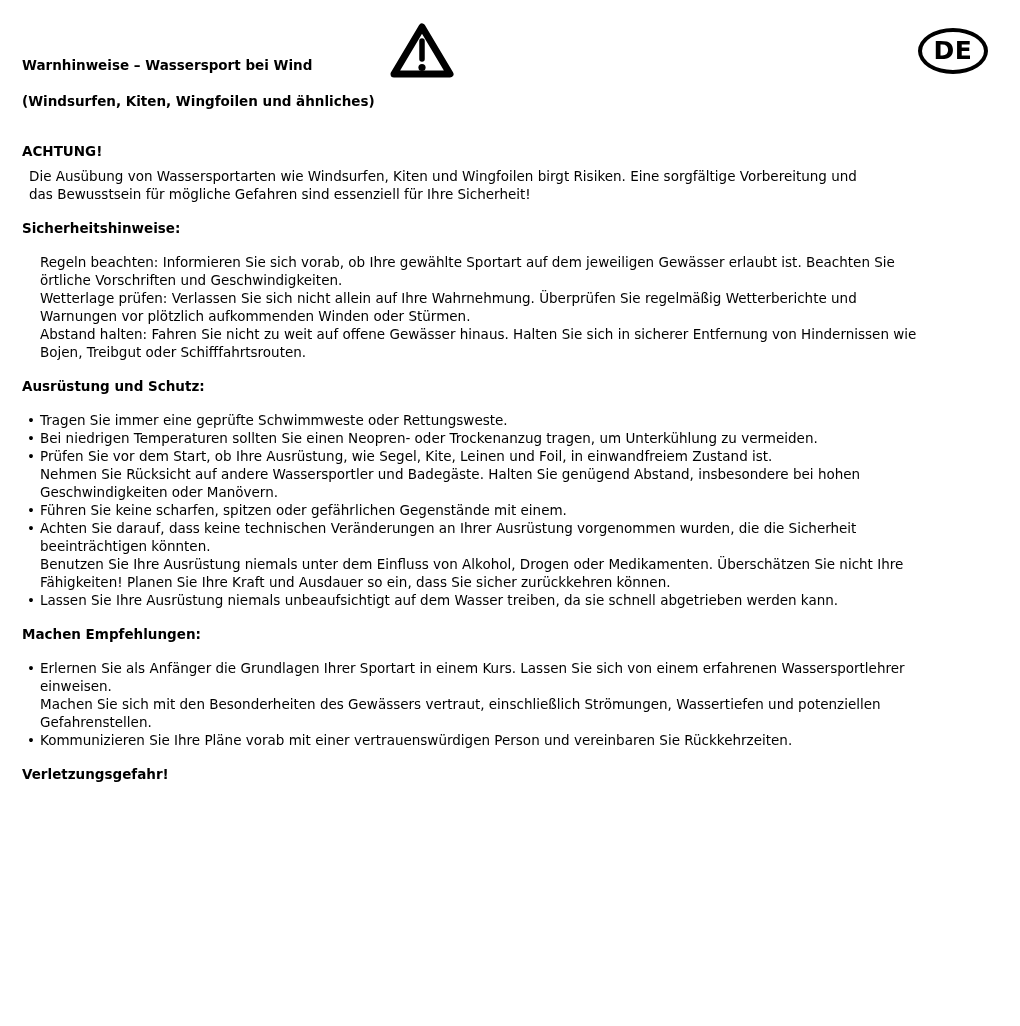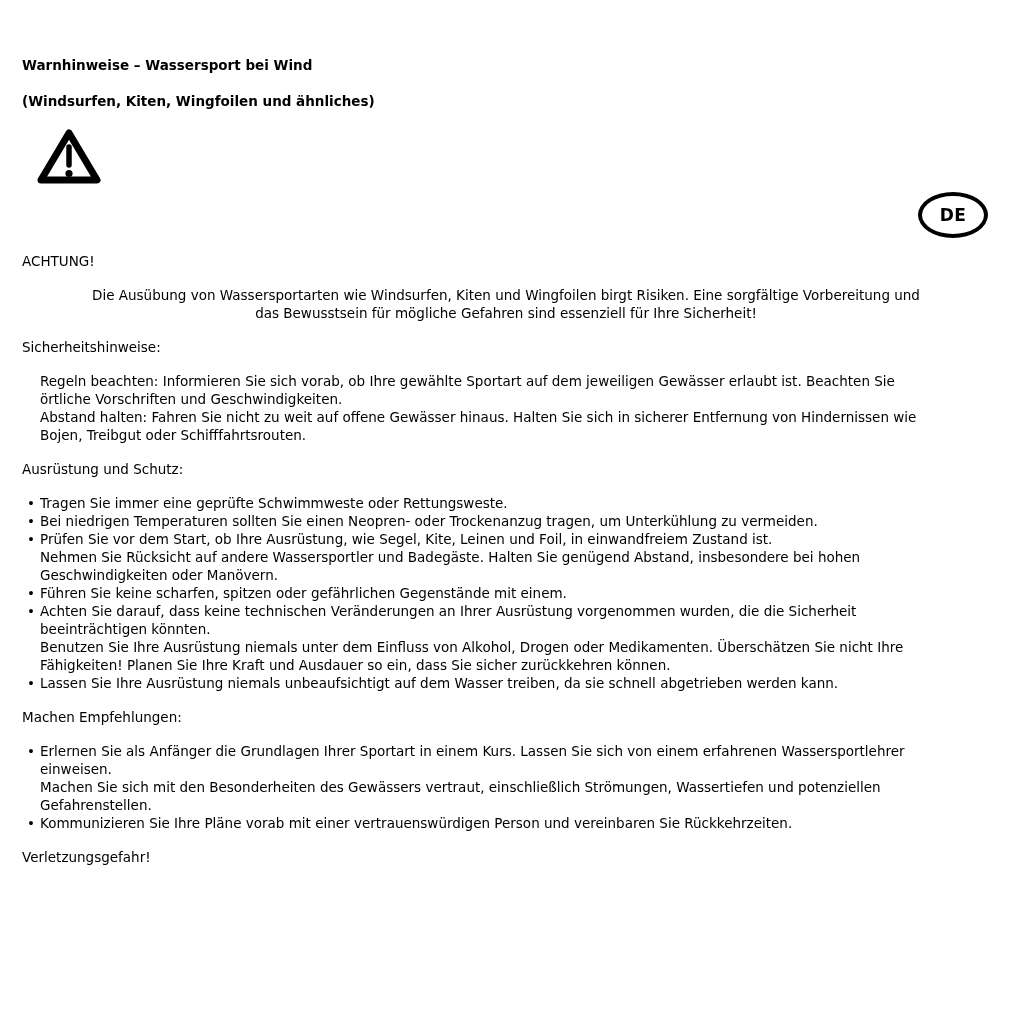--- a/index.html
+++ b/index.html
@@ -13,21 +13,20 @@
     font-family: "DejaVu Sans", "Liberation Sans", sans-serif;
     font-size: 13.5px;
     line-height: 18px;
     overflow: hidden;
   }
   
   .header {
     display: flex;
     align-items: flex-start;
     padding: 22px 32px 0 22px;
-    flex-direction: column;
   }
   .title-block {
     padding-top: 16px;
     font-weight: bold;
     white-space: pre-line;
   }
   .warn-icon {
     margin-left: 14px;
     flex: 0 0 auto;
   }
@@ -35,37 +34,36 @@
     margin-left: auto;
     margin-top: 6px;
     width: 70px;
     height: 46px;
     border: 4px solid #000000;
     border-radius: 50%;
     display: flex;
     align-items: center;
     justify-content: center;
     font-weight: bold;
-    font-size: 17px;
+    font-size: 25px;
     letter-spacing: 0.5px;
   }
   
   .content { padding: 0 30px 0 22px; }
   h2 {
     font-size: 13.5px;
-    font-weight: normal;
+    font-weight: bold;
     line-height: 18px;
     margin: 16px 0;
   }
   h2.first { margin-top: 14px; }
   h2.attached { margin-bottom: 0; }
   p.para {
     white-space: pre-line;
-    margin: 16px;
-    text-align: center;
+    margin: 7px;
   }
   .list { margin: 0; }
   .item { display: flex; }
   .marker {
     flex: 0 0 18px;
     padding-left: 5px;
     line-height: 18px;
   }
   .item-text {
     flex: 1 1 auto;
@@ -103,20 +101,25 @@
     <section>
       <h2>Sicherheitshinweise:</h2>
       <div class="list">
         <div class="item">
           <span class="marker"></span>
           <span class="item-text">Regeln beachten: Informieren Sie sich vorab, ob Ihre gewählte Sportart auf dem jeweiligen Gewässer erlaubt ist. Beachten Sie
 örtliche Vorschriften und Geschwindigkeiten.</span>
         </div>
         <div class="item">
           <span class="marker"></span>
+          <span class="item-text">Wetterlage prüfen: Verlassen Sie sich nicht allein auf Ihre Wahrnehmung. Überprüfen Sie regelmäßig Wetterberichte und
+Warnungen vor plötzlich aufkommenden Winden oder Stürmen.</span>
+        </div>
+        <div class="item">
+          <span class="marker"></span>
           <span class="item-text">Abstand halten: Fahren Sie nicht zu weit auf offene Gewässer hinaus. Halten Sie sich in sicherer Entfernung von Hindernissen wie
 Bojen, Treibgut oder Schifffahrtsrouten.</span>
         </div>
       </div>
     </section>
 
     <section>
       <h2>Ausrüstung und Schutz:</h2>
       <div class="list">
         <div class="item">

